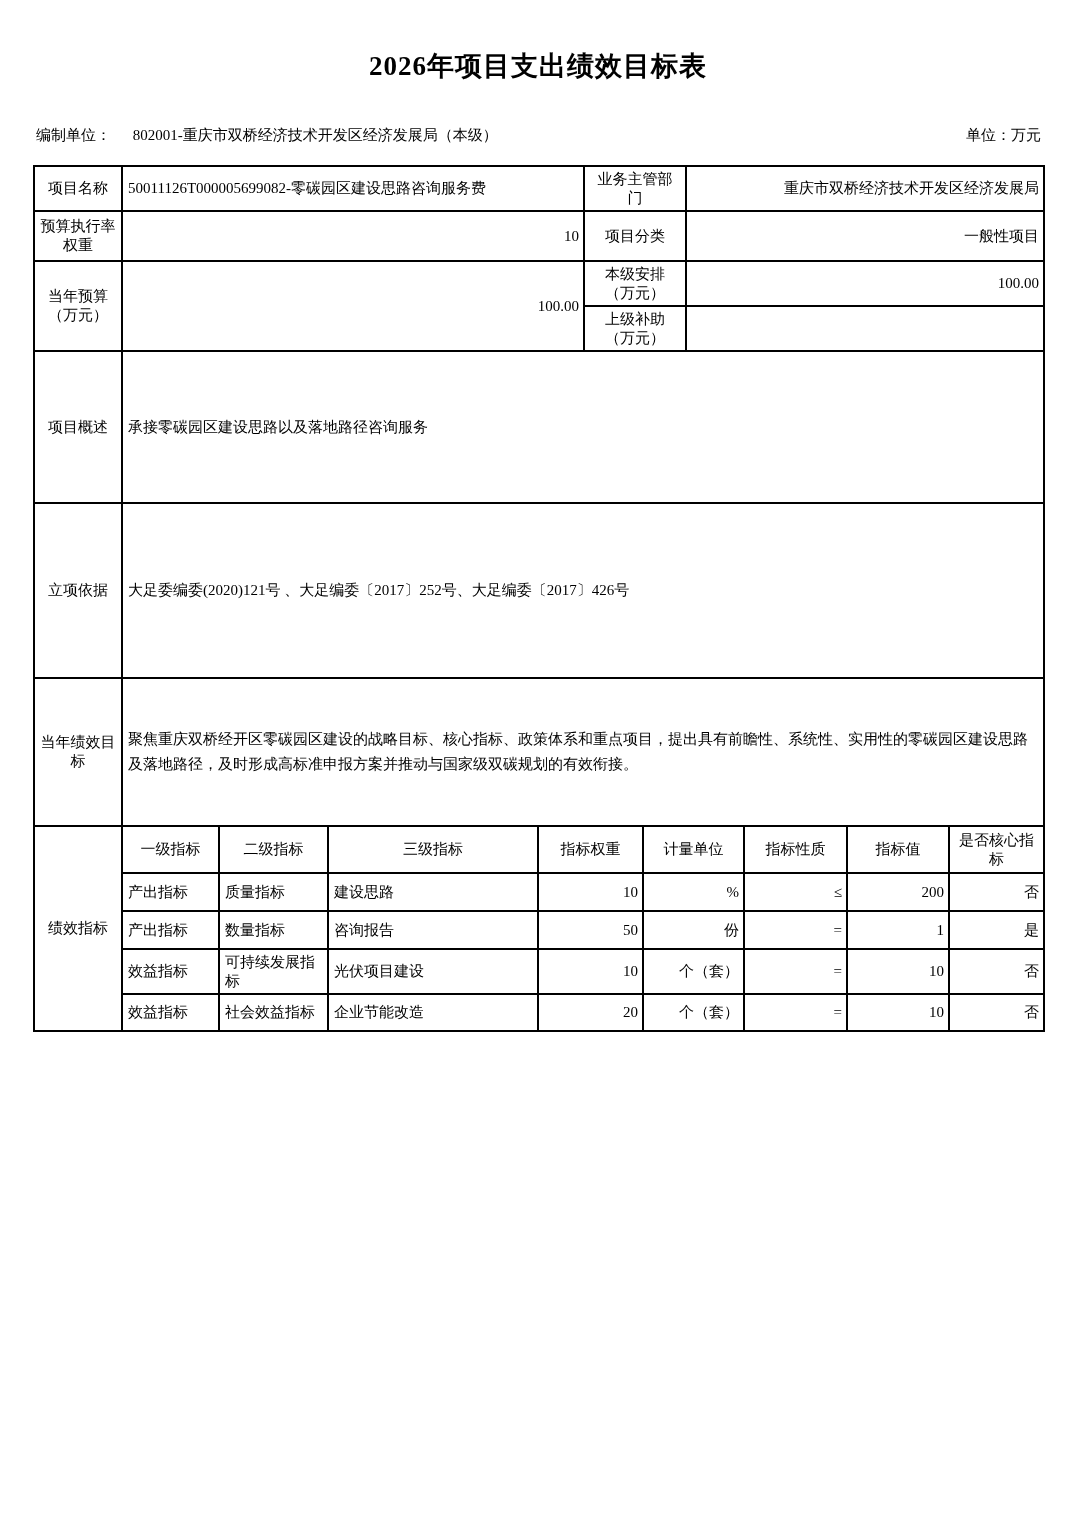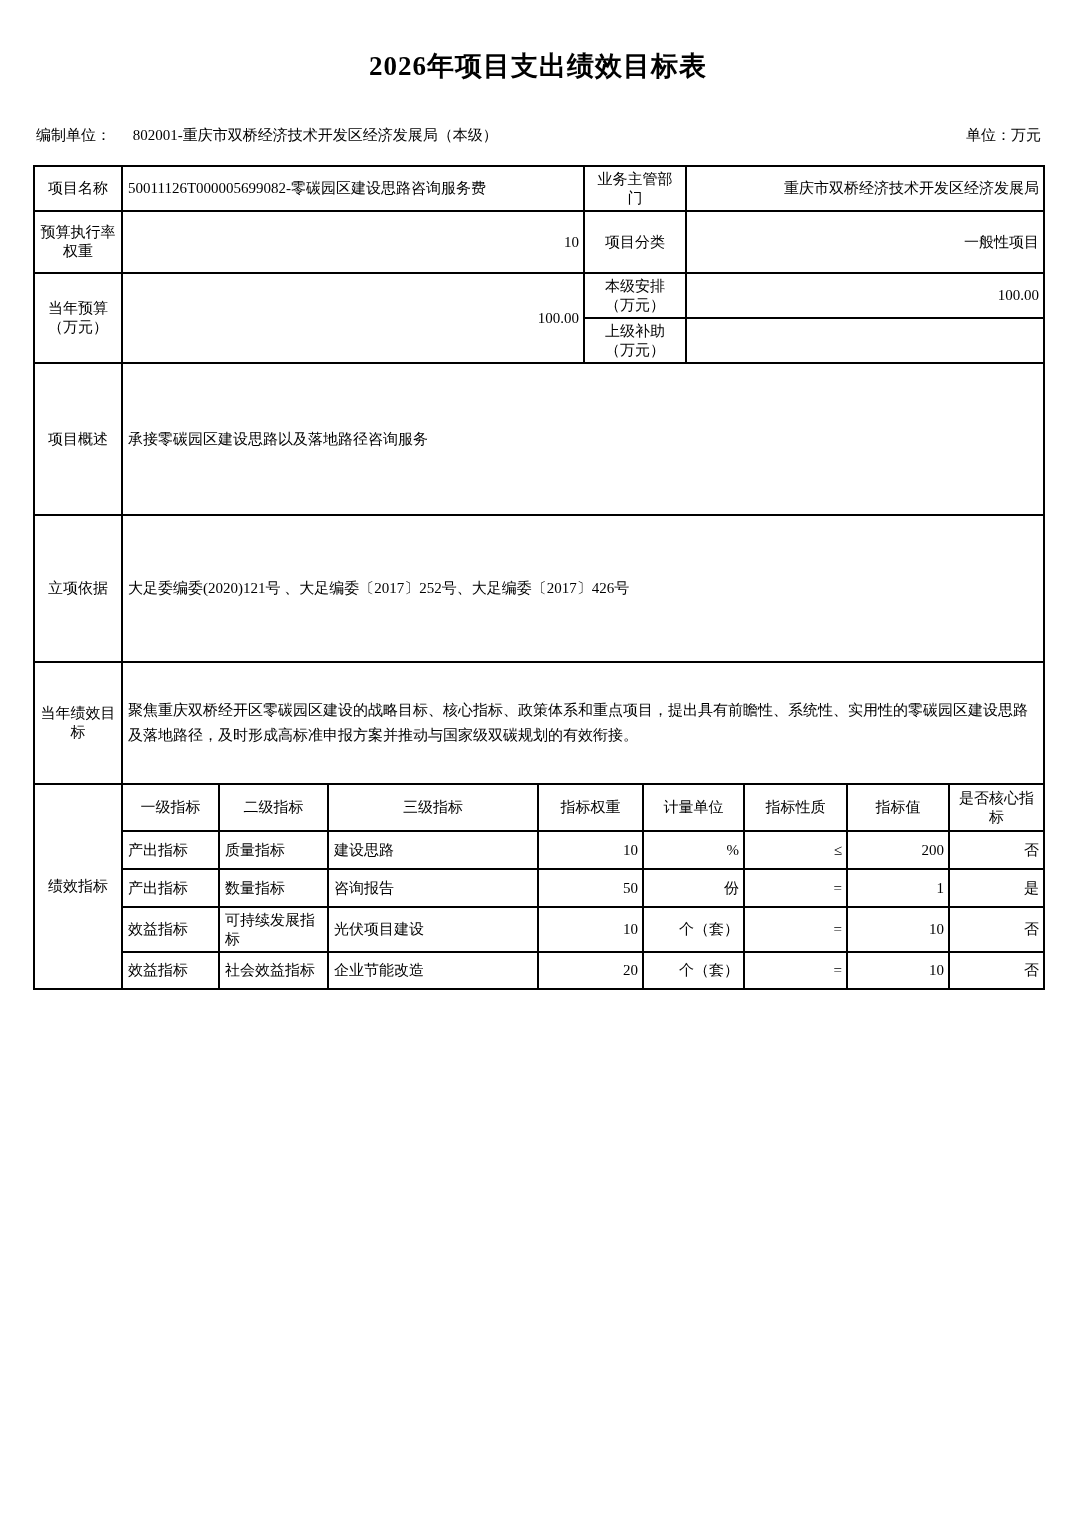--- a/index.html
+++ b/index.html
@@ -93,45 +93,45 @@
         <col style="width:102px">
         <col style="width:358px">
     </colgroup>
     <tbody>
         <tr style="height:45px">
       <td class="lbl">项目名称</td>
       <td class="val-left">50011126T000005699082-零碳园区建设思路咨询服务费</td>
       <td class="lbl pad-wide">业务主管部门</td>
       <td class="val-center">重庆市双桥经济技术开发区经济发展局</td>
     </tr>
-    <tr style="height:62px">
+    <tr style="height:50px">
       <td class="lbl">预算执行率权重</td>
       <td class="val-center">10</td>
       <td class="lbl pad-wide">项目分类</td>
       <td class="val-center">一般性项目</td>
     </tr>
     <tr style="height:45px">
       <td class="lbl" rowspan="2">当年预算（万元）</td>
       <td class="val-center" rowspan="2">100.00</td>
       <td class="lbl pad-wide">本级安排（万元）</td>
       <td class="val-center">100.00</td>
     </tr>
     <tr style="height:45px">
       <td class="lbl pad-wide">上级补助（万元）</td>
       <td class="val-center"></td>
     </tr>
     <tr style="height:152px">
       <td class="lbl">项目概述</td>
       <td class="val-left longtext" colspan="3">承接零碳园区建设思路以及落地路径咨询服务</td>
     </tr>
-    <tr style="height:147px">
+    <tr style="height:175px">
       <td class="lbl">立项依据</td>
       <td class="val-left longtext" colspan="3">大足委编委(2020)121号 、大足编委〔2017〕252号、大足编委〔2017〕426号</td>
     </tr>
-    <tr style="height:122px">
+    <tr style="height:148px">
       <td class="lbl">当年绩效目标</td>
       <td class="val-left longtext" colspan="3">聚焦重庆双桥经开区零碳园区建设的战略目标、核心指标、政策体系和重点项目，提出具有前瞻性、系统性、实用性的零碳园区建设思路及落地路径，及时形成高标准申报方案并推动与国家级双碳规划的有效衔接。</td>
     </tr>
   </tbody>
     </table>
 
   <table class="tbl-ind">
     <colgroup>
       <col style="width:88px">
         <col style="width:97px">

